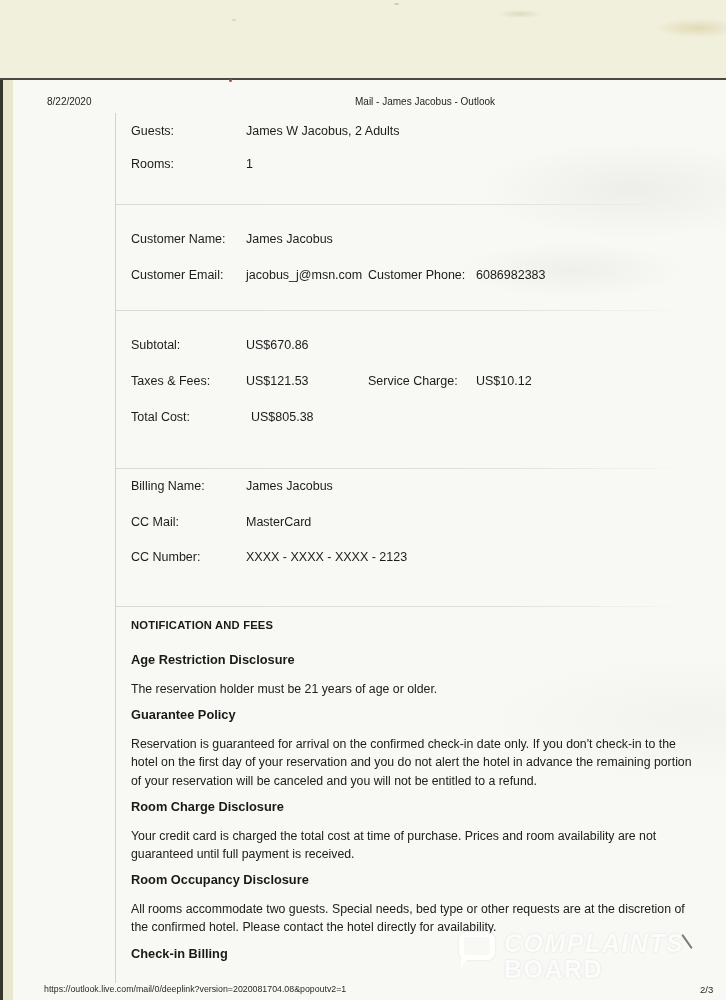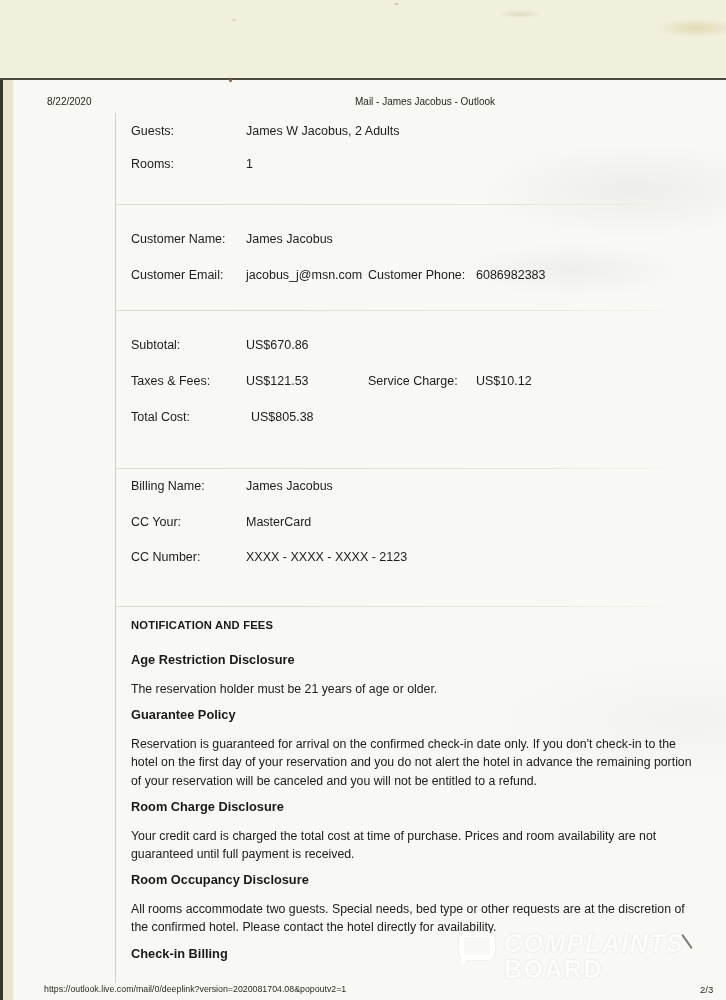--- a/index.html
+++ b/index.html
@@ -134,21 +134,21 @@
   </div>
   <div class="row r6">
     <span class="lab">Total Cost:</span>
     <span class="val">US$805.38</span>
   </div>
   <div class="row r7">
     <span class="lab">Billing Name:</span>
     <span class="val">James Jacobus</span>
   </div>
   <div class="row r8">
-    <span class="lab">CC Your:</span>
+    <span class="lab">CC Mail:</span>
     <span class="val">MasterCard</span>
   </div>
   <div class="row r9">
     <span class="lab">CC Number:</span>
     <span class="val">XXXX - XXXX - XXXX - 2123</span>
   </div>
 
   <div class="notices">
     <div class="section-title">NOTIFICATION AND FEES</div>
 

